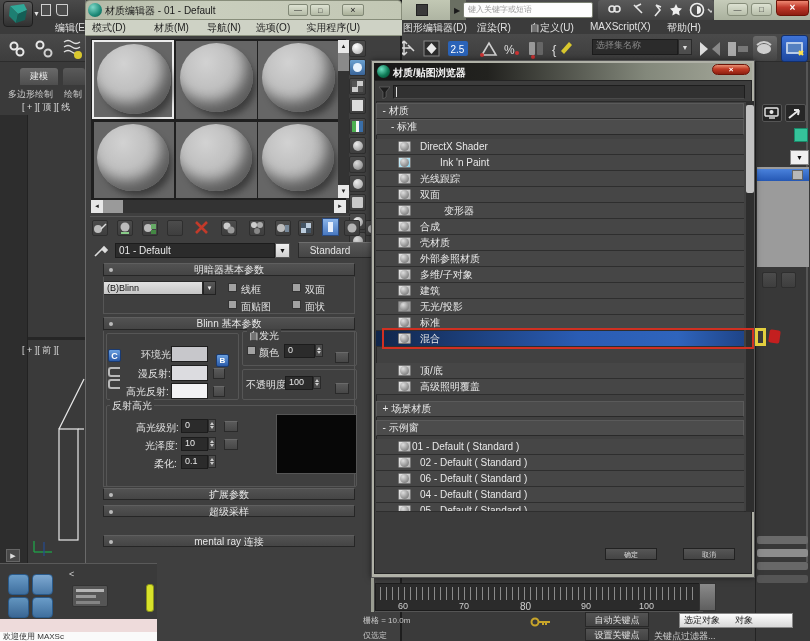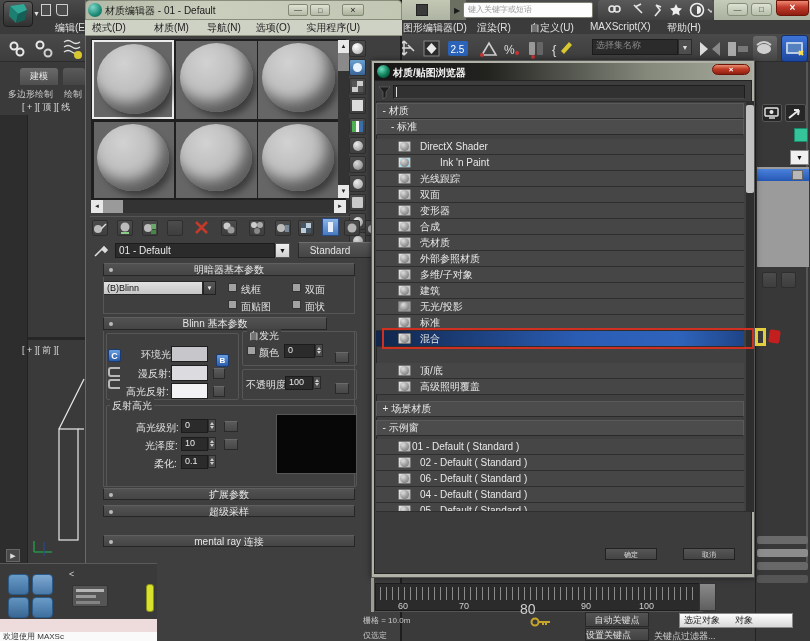--- a/index.html
+++ b/index.html
@@ -298,21 +298,21 @@
  <div class="a cb" style="left:143px;top:283px"></div>
     <div class="a tx" style="left:156px;top:283px">线框</div>
  <div class="a cb" style="left:207px;top:283px"></div>
     <div class="a tx" style="left:220px;top:283px">双面</div>
  <div class="a cb" style="left:143px;top:300px"></div>
     <div class="a tx" style="left:156px;top:300px">面贴图</div>
  <div class="a cb" style="left:207px;top:300px"></div>
     <div class="a tx" style="left:220px;top:300px">面状</div>
  <div class="a" style="left:18px;top:277px;width:252px;height:37px;border:1px solid #565656;border-top:none"></div>
 
- <div class="a hdr" style="left:18px;top:317px;width:224px;height:13px">Blinn 基本参数</div>
+ <div class="a hdr" style="left:18px;top:317px;width:252px;height:13px">Blinn 基本参数</div>
  <div class="a" style="left:18px;top:331px;width:252px;height:156px;border:1px solid #565656;border-top:none"></div>
  <div class="a grp" style="left:21px;top:333px;width:133px;height:67px"></div>
  <div class="a" style="left:23px;top:349px;width:13px;height:13px;background:linear-gradient(#6aa0e0,#2a5aa8);border:1px solid #1a3a70;border-radius:2px;color:#fff;font-size:9px;text-align:center;line-height:12px;font-weight:bold">C</div>
  <div class="a" style="left:23px;top:367px;width:12px;height:10px;border:2px solid #b9b9b9;border-right:none;border-radius:3px 0 0 3px"></div>
  <div class="a" style="left:23px;top:379px;width:12px;height:10px;border:2px solid #b9b9b9;border-right:none;border-radius:3px 0 0 3px"></div>
  <div class="a tx" style="left:56px;top:348px">环境光:</div>
  <div class="a tx" style="left:53px;top:367px">漫反射:</div>
  <div class="a tx" style="left:41px;top:385px">高光反射:</div>
  <div class="a" style="left:86px;top:346px;width:37px;height:16px;background:#c7c7cb;border:1px solid #1e1e1e"></div>
  <div class="a" style="left:86px;top:365px;width:37px;height:16px;background:#dcdce0;border:1px solid #1e1e1e"></div>
@@ -370,21 +370,21 @@
  <div class="a" style="left:21px;top:24px;width:352px;height:14px;background:#313131;border:1px solid #1e1e1e;border-bottom-color:#4a4a4a"></div>
  <div class="a" style="left:24px;top:26px;width:1px;height:10px;background:#dcdcdc"></div>
 
  <div class="a" style="left:4px;top:40px;width:374px;height:411px;background:#414141;border:1px solid #2a2a2a"></div>
  <div class="rowh" style="top:42px">&nbsp;&nbsp;- 材质</div>
  <div class="rowh" style="top:58px">&nbsp;&nbsp;&nbsp;&nbsp;&nbsp;- 标准</div>
  <div class="row" style="top:78px"><div class="micon"></div><span style="margin-left:44px">DirectX Shader</span></div>
  <div class="row" style="top:94px"><div class="micon" style="background:linear-gradient(135deg,#cfeef8,#8fd2ea)"></div><span style="margin-left:64px">Ink 'n Paint</span></div>
  <div class="row" style="top:110px"><div class="micon"></div><span style="margin-left:44px">光线跟踪</span></div>
  <div class="row" style="top:126px"><div class="micon"></div><span style="margin-left:44px">双面</span></div>
- <div class="row" style="top:142px"><div class="micon"></div><span style="margin-left:44px">变形器</span></div>
+ <div class="row" style="top:142px"><div class="micon"></div><span style="margin-left:68px">变形器</span></div>
  <div class="row" style="top:158px"><div class="micon"></div><span style="margin-left:44px">合成</span></div>
  <div class="row" style="top:174px"><div class="micon"></div><span style="margin-left:44px">壳材质</span></div>
  <div class="row" style="top:190px"><div class="micon"></div><span style="margin-left:44px">外部参照材质</span></div>
  <div class="row" style="top:206px"><div class="micon"></div><span style="margin-left:44px">多维/子对象</span></div>
  <div class="row" style="top:222px"><div class="micon"></div><span style="margin-left:44px">建筑</span></div>
  <div class="row" style="top:238px"><div class="micon" style="background:#9a9a9a"></div><span style="margin-left:44px">无光/投影</span></div>
  <div class="row" style="top:254px"><div class="micon"></div><span style="margin-left:44px">标准</span></div>
  <div class="row" style="top:270px;background:linear-gradient(90deg,#10264a,#2a5cb4 55%,#2f64bc 82%,#1e4488)"><div class="micon"></div><span style="margin-left:44px">混合</span></div>
  <div class="row" style="top:302px"><div class="micon"></div><span style="margin-left:44px">顶/底</span></div>
  <div class="row" style="top:318px"><div class="micon"></div><span style="margin-left:44px">高级照明覆盖</span></div>
@@ -425,25 +425,25 @@
 <div class="a" style="left:0;top:632px;width:157px;height:9px;background:#fafafa;color:#333;font-size:8px;line-height:9px;padding-left:3px">欢迎使用 MAXSc</div>
 
 <div class="a" style="left:375px;top:583px;width:328px;height:28px;background:#2b2b2b;border:1px solid #1c1c1c">
     <div class="a" style="left:4px;top:3px;width:318px;height:13px;background:repeating-linear-gradient(90deg,#8a8a8a 0px,#8a8a8a 1px,transparent 1px,transparent 6px)"></div>
   </div>
 <div class="a" style="left:371px;top:578px;width:3px;height:34px;background:#9a9d92"></div>
 <div class="a" style="left:375px;top:611px;width:328px;height:1px;background:#555"></div>
 <div class="a" style="left:699px;top:583px;width:17px;height:28px;background:linear-gradient(#8a8a8a,#5f5f5f);border:1px solid #333"></div>
 <div class="a tx" style="left:398px;top:601px;font-size:9px;color:#cfcfcf">60</div>
 <div class="a tx" style="left:459px;top:601px;font-size:9px;color:#cfcfcf">70</div>
-<div class="a tx" style="left:520px;top:601px;font-size:14px;color:#cfcfcf">80</div>
+<div class="a tx" style="left:520px;top:601px;font-size:10px;color:#cfcfcf">80</div>
 <div class="a tx" style="left:581px;top:601px;font-size:9px;color:#cfcfcf">90</div>
 <div class="a tx" style="left:639px;top:601px;font-size:9px;color:#cfcfcf">100</div>
 <div class="a tx" style="left:363px;top:615px;font-size:8px;color:#c8c8c8">栅格 = 10.0m</div>
 <svg class="a" style="left:530px;top:615px" width="22" height="14" viewBox="0 0 22 14">
     <circle cx="5" cy="7" r="3.5" fill="none" stroke="#c8a52a" stroke-width="2"></circle>
     <path d="M8 7 h12 m-4 0 v3 m-3-3 v3" stroke="#c8a52a" stroke-width="2"></path>
   </svg>
 <div class="a" style="left:585px;top:612px;width:64px;height:15px;background:linear-gradient(#535353,#424242);border:1px solid #282828;color:#e0e0e0;font-size:9px;text-align:center;line-height:14px">自动关键点</div>
-<div class="a" style="left:585px;top:628px;width:64px;height:13px;background:linear-gradient(#535353,#424242);border:1px solid #282828;color:#e0e0e0;font-size:9px;line-height:12px">设置关键点</div>
+<div class="a" style="left:585px;top:628px;width:64px;height:13px;background:linear-gradient(#535353,#424242);border:1px solid #282828;color:#e0e0e0;font-size:9px;text-align:center;line-height:12px">设置关键点</div>
 <div class="a" style="left:679px;top:613px;width:114px;height:15px;background:linear-gradient(#fdfdfd,#d8d8d8);border:1px solid #888;color:#222;font-size:9px;line-height:13px;padding-left:4px">选定对象&nbsp;&nbsp;&nbsp;&nbsp;&nbsp;&nbsp;对象</div>
 <div class="a tx" style="left:654px;top:630px;font-size:9px;color:#cfcfcf">关键点过滤器...</div>
 <div class="a tx" style="left:363px;top:630px;font-size:8px;color:#c8c8c8">仅选定</div>
 
 </body></html>

